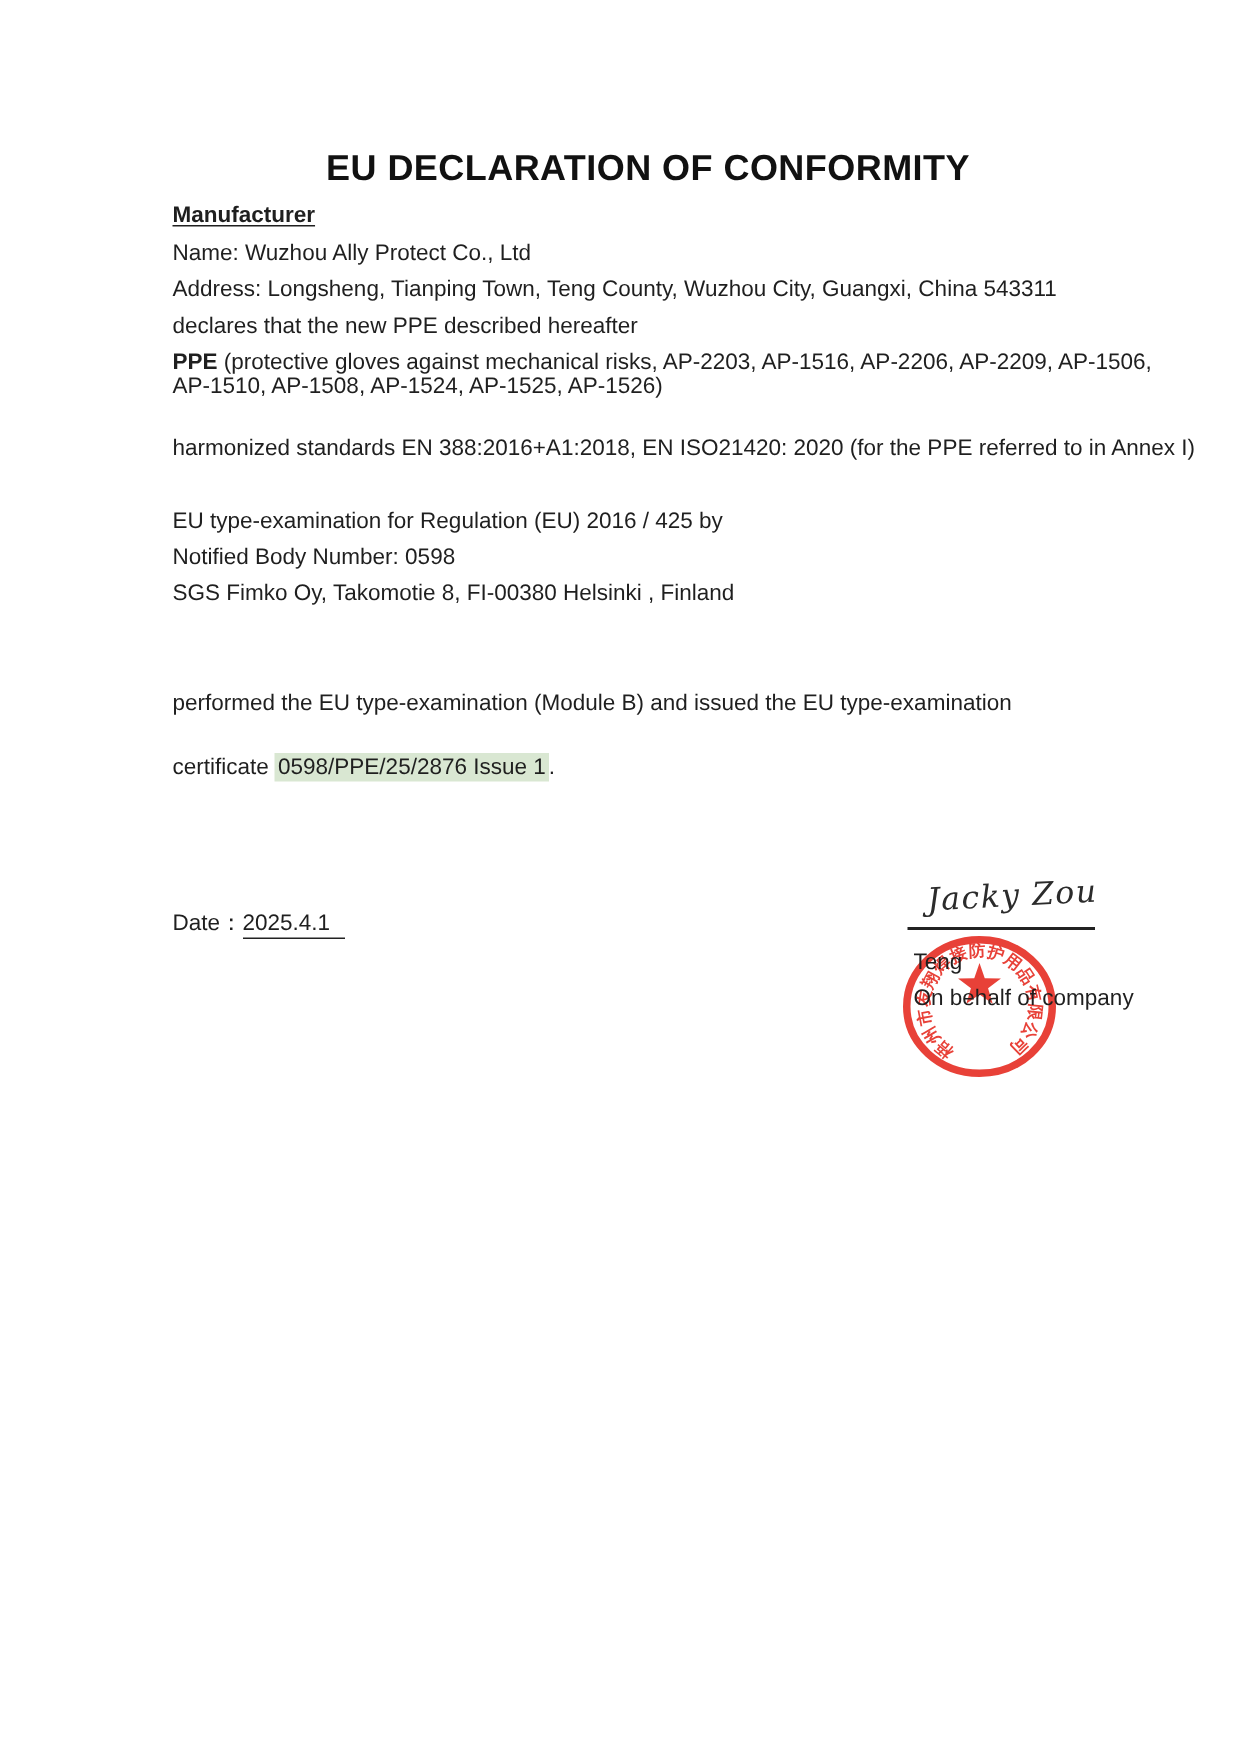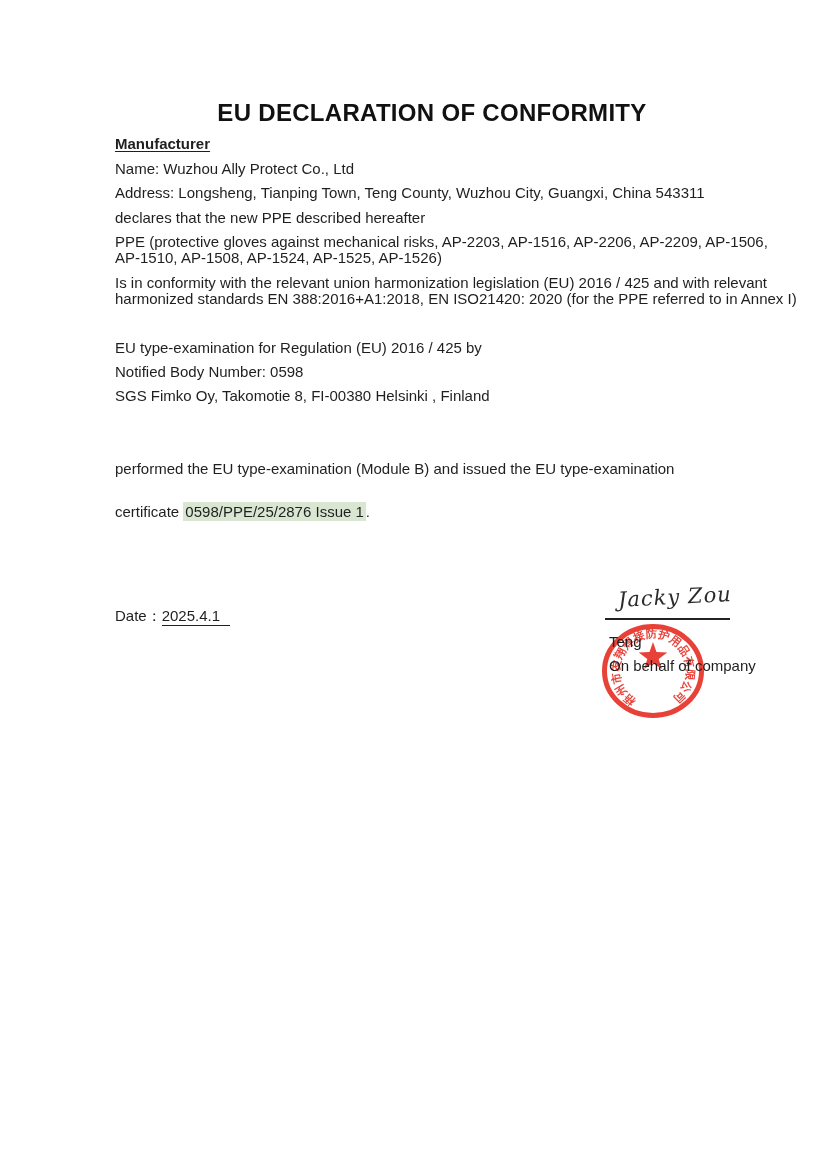--- a/index.html
+++ b/index.html
@@ -25,21 +25,21 @@
     color: #111111;
   }
   .body-line { font-size: 15px; line-height: 16px; }
   .left { left: 98px; }
   .heading-underline {
     font-weight: bold;
     text-decoration: underline;
     text-underline-offset: 2px;
     text-align: right;
   }
-  .bold { font-weight: normal; }
+  .bold { font-weight: bold; }
   .highlight { padding: 1px 2px; }
   .date-value {
     display: inline-block;
     border-bottom: 1.5px solid #222222;
     padding-right: 10px;
     padding-bottom: 1px;
   }
   .signature-hand {
     position: absolute;
     top: 585px; left: 601px;
@@ -86,21 +86,20 @@
 
   <div class="abs body-line left" style="top:185px;">Address: Longsheng, Tianping Town, Teng County, Wuzhou City, Guangxi, China 543311</div>
 
   <div class="abs body-line left" style="top:210px;">declares that the new PPE described hereafter</div>
 
   <div class="abs body-line left" style="top:234px;">
     <span class="bold">PPE</span><span> (protective gloves against mechanical risks, AP-2203, AP-1516, AP-2206, AP-2209, AP-1506,</span>
   </div>
   <div class="abs body-line left" style="top:250px;">AP-1510, AP-1508, AP-1524, AP-1525, AP-1526)</div>
 
-  <div class="abs body-line left" style="top:275px;">Is in conformity with the relevant union harmonization legislation (EU) 2016 / 425 and with relevant</div>
   <div class="abs body-line left" style="top:291px;">harmonized standards EN 388:2016+A1:2018, EN ISO21420: 2020 (for the PPE referred to in Annex I)</div>
 
   <div class="abs body-line left" style="top:340px;">EU type-examination for Regulation (EU) 2016 / 425 by</div>
   <div class="abs body-line left" style="top:364px;text-align:right;">Notified Body Number: 0598</div>
   <div class="abs body-line left" style="top:388px;">SGS Fimko Oy, Takomotie 8, FI-00380 Helsinki , Finland</div>
 
   <div class="abs body-line left" style="top:461px;">performed the EU type-examination (Module B) and issued the EU type-examination</div>
   <div class="abs body-line left" style="top:504px;text-align:right;">
     <span>certificate </span><span class="highlight" style="background-color: rgb(217, 231, 210);">0598/PPE/25/2876 Issue 1</span><span>.</span>
   </div>

